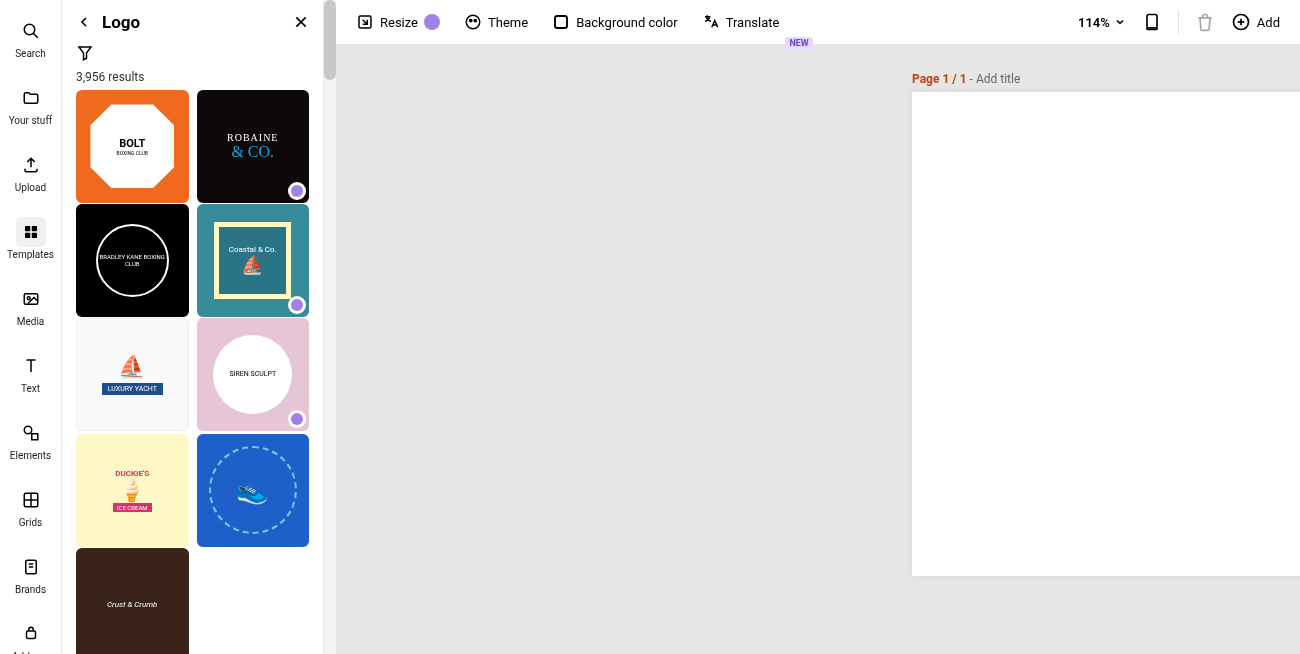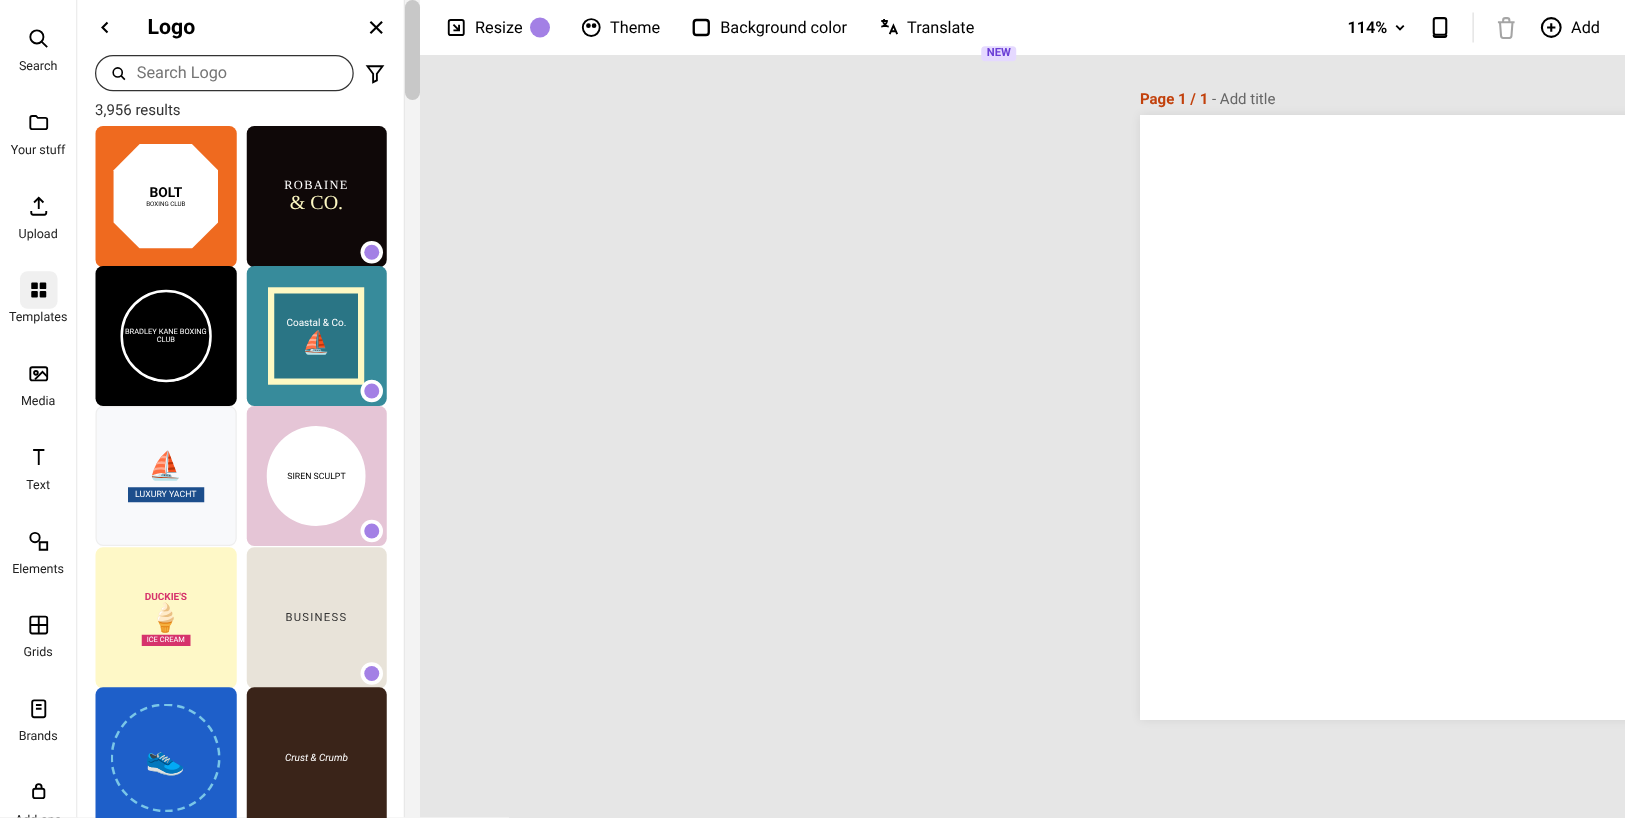--- a/index.html
+++ b/index.html
@@ -3,21 +3,21 @@
 <meta charset="utf-8">
 <style>
 * { margin: 0; padding: 0; box-sizing: border-box; font-family: -apple-system, BlinkMacSystemFont, "Segoe UI", Roboto, sans-serif; }
 body { width: 1300px; height: 654px; overflow: hidden; display: flex; background: #fff; }
 .side-rail { width: 62px; border-right: 1px solid #e8e8e8; display: flex; flex-direction: column; align-items: center; padding-top: 10px; gap: 12px; }
 .rail-item { display: flex; flex-direction: column; align-items: center; gap: 2px; padding: 6px 4px; border-radius: 6px; cursor: pointer; width: 52px; }
 .rail-item.active .rail-icon { background: #f0f0f0; }
 .rail-icon { width: 30px; height: 30px; display: flex; align-items: center; justify-content: center; border-radius: 6px; }
 .rail-label { font-size: 10px; color: #222; text-align: center; }
 .panel { width: 262px; display: flex; flex-direction: column; border-right: 1px solid #e8e8e8; background: #fff; }
-.panel-head { display: flex; align-items: center; padding: 12px 14px; gap: 26px; }
+.panel-head { display: flex; align-items: center; padding: 12px 14px; gap: 10px; }
 .panel-title { font-size: 17px; font-weight: 700; flex: 1; }
 .panel-search { display: flex; align-items: center; padding: 0 14px 8px; gap: 8px; }
 .search-box { flex: 1; display: flex; align-items: center; border: 1px solid #333; border-radius: 18px; padding: 6px 12px; gap: 8px; }
 .search-box input { border: none; outline: none; font-size: 13px; width: 100%; }
 .results-count { font-size: 12px; padding: 0 14px 6px; color: #333; }
 .thumbs { padding: 0 14px; display: grid; grid-template-columns: 1fr 1fr; gap: 8px; overflow-y: auto; }
 .thumb { width: 100%; aspect-ratio: 1/1; border-radius: 6px; position: relative; display: flex; align-items: center; justify-content: center; font-size: 9px; text-align: center; padding: 4px; overflow: hidden; cursor: pointer; }
 .premium { position: absolute; bottom: 3px; right: 3px; width: 18px; height: 18px; border-radius: 50%; background: #fff; display: flex; align-items: center; justify-content: center; }
 .premium::after { content: ''; width: 12px; height: 12px; background: #a380e5; border-radius: 50%; display: block; }
 .scrollgutter { width: 12px; background: #f3f3f3; position: relative; }
@@ -33,21 +33,21 @@
 .canvas-area { flex: 1; position: relative; overflow: hidden; }
 .page-label { position: absolute; top: 28px; left: 576px; font-size: 12px; color: #666; }
 .page-label b { color: #c2410c; font-weight: 700; }
 .canvas { position: absolute; top: 48px; left: 576px; width: 484px; height: 484px; background: #fff; box-shadow: 0 0 8px rgba(0,0,0,0.08); }
 svg { display: block; }
 
 .t1 { background: #ef6a1f; }
 .t1 .inner { width: 80%; height: 80%; background: #fff; clip-path: polygon(25% 0,75% 0,100% 25%,100% 75%,75% 100%,25% 100%,0 75%,0 25%); display: flex; flex-direction: column; align-items: center; justify-content: center; }
 .t2 { background: #0f0808; color: #fff; flex-direction: column; }
 .t2 .top { font-family: serif; font-size: 10px; letter-spacing: 1px; }
-.t2 .amp { color: #fef9c3; font-size: 16px; font-family: serif; }
+.t2 .amp { color: #0ea5e9; font-size: 16px; font-family: serif; }
 .t3 { background: #000; }
 .t3 .ring { width: 70%; height: 70%; border: 2px solid #fff; border-radius: 50%; display: flex; align-items: center; justify-content: center; color: #fff; font-size: 6px; }
 .t4 { background: #378b9b; }
 .t4 .frame { width: 74%; height: 74%; border: 5px solid #fef9c3; background: #2a7585; display: flex; flex-direction: column; align-items: center; justify-content: center; color: #fff; font-size: 8px; }
 .t5 { background: #f8f9fb; border: 1px solid #eee; flex-direction: column; }
 .t5 .banner { background: #1c4e8c; color: #fff; font-size: 7px; padding: 2px 6px; margin-top: 4px; }
 .t6 { background: #e5c5d6; }
 .t6 .ring { width: 76%; height: 76%; background: #fff; border-radius: 50%; display: flex; align-items: center; justify-content: center; font-size: 7px; }
 .t7 { background: #fef8c7; flex-direction: column; }
 .t7 .txt { color: #d6336c; font-size: 8px; font-weight: 700; }
@@ -159,27 +159,20 @@
     <svg width="16" height="16" viewBox="0 0 24 24" fill="none" stroke="#000" stroke-width="2.5">
         <polyline points="15 18 9 12 15 6"></polyline>
       </svg>
     <span class="panel-title">Logo</span>
     <svg width="16" height="16" viewBox="0 0 24 24" fill="none" stroke="#000" stroke-width="2.5">
         <line x1="5" y1="5" x2="19" y2="19"></line>
         <line x1="19" y1="5" x2="5" y2="19"></line>
       </svg>
   </div>
   <div class="panel-search">
-    <div class="search-box">
-      <svg width="14" height="14" viewBox="0 0 24 24" fill="none" stroke="#000" stroke-width="2.5">
-          <circle cx="10" cy="10" r="7"></circle>
-          <line x1="21" y1="21" x2="15" y2="15"></line>
-        </svg>
-      <input placeholder="Search Logo" style="">
-    </div>
     <svg width="18" height="18" viewBox="0 0 24 24" fill="none" stroke="#000" stroke-width="2">
         <polygon points="4 4 20 4 14 12 14 19 10 21 10 12 4 4"></polygon>
       </svg>
   </div>
   <div class="results-count">3,956 results</div>
   <div class="thumbs">
     <div class="thumb t1">
         <div class="inner">
           <b style="font-size:11px">BOLT</b>
           <span style="font-size:5px">BOXING CLUB</span>
@@ -206,24 +199,20 @@
       </div>
     <div class="thumb t6">
         <div class="ring">SIREN SCULPT</div>
         <div class="premium"></div>
       </div>
     <div class="thumb t7">
         <span class="txt">DUCKIE'S</span>
         <span style="font-size:22px">🍦</span>
         <span style="font-size:6px;background:#d6336c;color:#fff;padding:1px 4px">ICE CREAM</span>
       </div>
-    <div class="thumb t8">
-        <span class="txt">BUSINESS</span>
-        <div class="premium"></div>
-      </div>
     <div class="thumb t9">
         <div class="ring">
           <span style="font-size:26px">👟</span>
         </div>
       </div>
     <div class="thumb t10">
         <span>Crust &amp; Crumb</span>
       </div>
   </div>
 </div>

